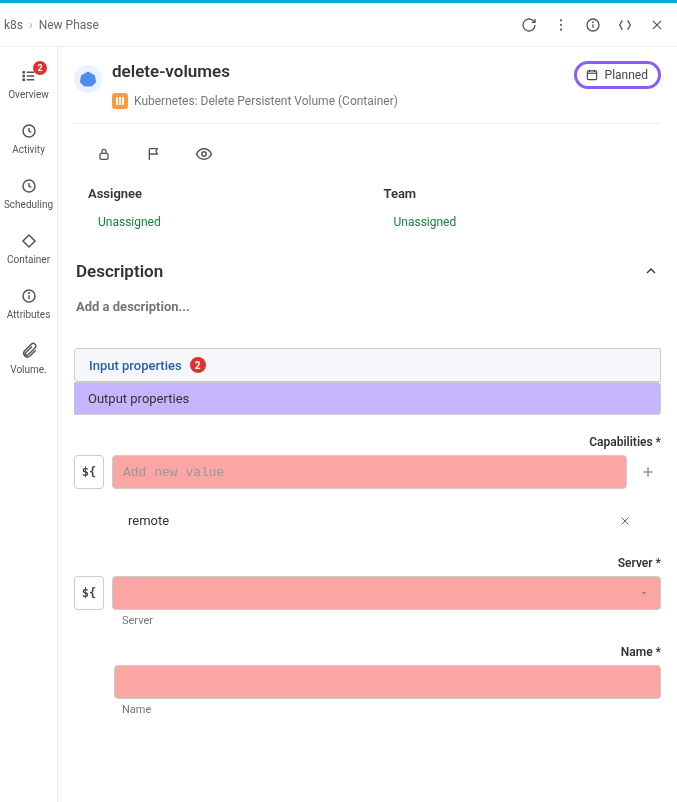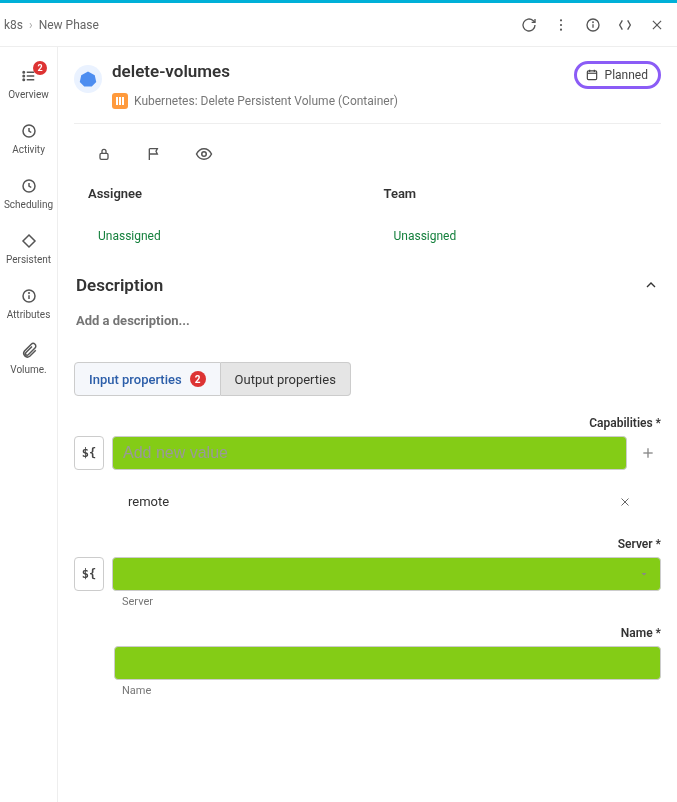--- a/index.html
+++ b/index.html
@@ -99,44 +99,44 @@
     }
     .action-icons {
       display:flex; gap: 18px;
       padding: 14px 2px 16px 14px;
     }
     .action-icons .iconbtn { color:#555; }
     .section-row {
       display:flex; gap:20px; padding: 0 2px 12px 14px;
     }
     .section-col { flex:1; }
-    .section-label { font-weight:600; font-size:13px; color:#333; margin-bottom: 28px;}
+    .section-label { font-weight:600; font-size:13px; color:#333; margin-bottom: 14px;}
     .section-value { color:#15803d; font-size:12px; padding-left:10px;}
     .desc-header {
       display:flex; justify-content:space-between; align-items:center;
       padding: 20px 2px 10px 2px;
       cursor: pointer;
     }
     .desc-title { font-weight:600; font-size:17px; color:#333; }
     .desc-input {
       width:100%; border:none; outline:none;
       color:#999; font-size:13px; padding: 8px 2px 24px 2px;
       font-family: inherit;
       font-weight: bold;
     }
     .tabs {
-      display:flex; margin-top:10px;
+      display:flex; margin-top:10px;flex-direction:column;
     }
     .tab {
       border:1px solid #ccc;
       padding: 8px 14px;
       font-size:13px;
       display:flex; align-items:center; gap:8px;
       cursor:pointer;
-      background:#e5e5e5;
+      background:#c4b5fd;
     }
     .tab:first-child { border-radius: 4px 0 0 4px; }
     .tab:last-child { border-radius: 0 4px 4px 0; border-left: none;}
     .tab.active {
       background:#f5f7fb;
       color:#2c5ea9;
       font-weight: 500;
     }
     .tab-badge {
       background:#d33; color:#fff; font-size:10px; font-weight:bold;
@@ -152,24 +152,24 @@
       display:flex;align-items:center;justify-content:center;
       font-weight:600; color:#444; cursor:pointer; background:#fff;
       font-size: 12px;
       font-family: monospace;
     }
     .text-input, .select-input {
       flex:1;
       height:34px;
       border:1px solid #ccc; border-radius:4px;
       padding: 0 10px;
-      font-size:16px;
-      font-family: Liberation Sans, sans-serif;
+      font-size:13px;
+      font-family: Liberation Mono, monospace;
       color:#333;
-      background:#84cc16;
+      background:#fca5a5;
     }
     .text-input::placeholder { color:#999; }
     .add-btn {
       width:26px;height:26px; display:flex;align-items:center;justify-content:center;
       color:#888; cursor:pointer;
     }
     .field-help { font-size:11px; color:#777; margin-left:48px; margin-top:4px;}
     .tag-row {
       display:flex; align-items:center; justify-content:space-between;
       padding: 10px 10px 10px 14px;
@@ -258,21 +258,21 @@
       <svg width="18" height="18" viewBox="0 0 24 24" fill="none" stroke="currentColor" stroke-width="2">
           <circle cx="12" cy="12" r="8"></circle>
           <path d="M12 8v4l3 2"></path>
         </svg>
       <span class="side-label">Scheduling</span>
     </div>
     <div class="side-item">
       <svg width="18" height="18" viewBox="0 0 24 24" fill="none" stroke="currentColor" stroke-width="2">
           <path d="M12 4l8 8-8 8-8-8z"></path>
         </svg>
-      <span class="side-label">Persistent</span>
+      <span class="side-label">Container</span>
     </div>
     <div class="side-item">
       <svg width="18" height="18" viewBox="0 0 24 24" fill="none" stroke="currentColor" stroke-width="2">
           <circle cx="12" cy="12" r="8"></circle>
           <line x1="12" y1="11" x2="12" y2="16"></line>
           <circle cx="12" cy="8" r="0.5" fill="currentColor"></circle>
         </svg>
       <span class="side-label">Attributes</span>
     </div>
     <div class="side-item">

